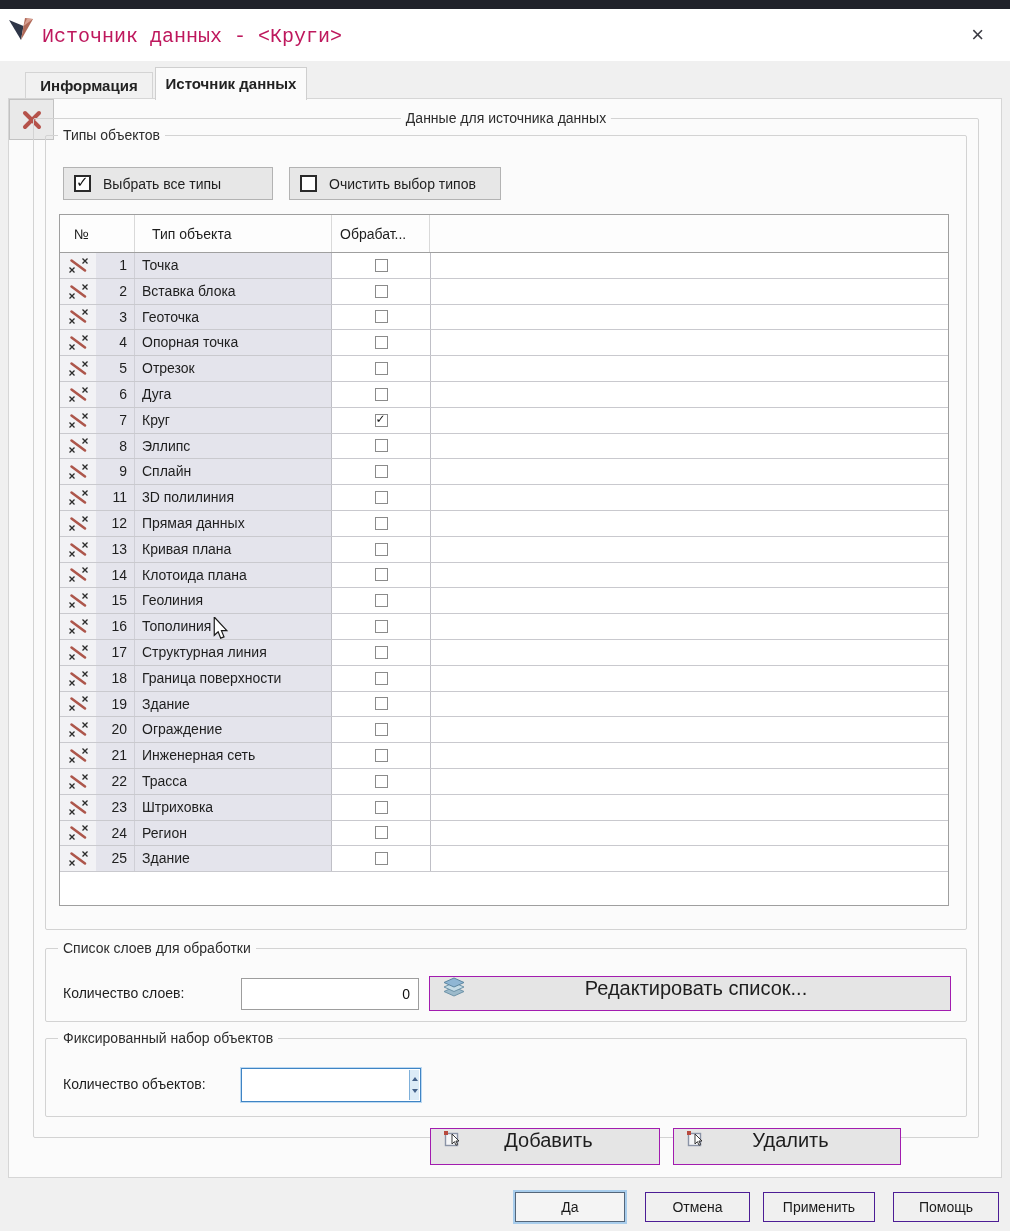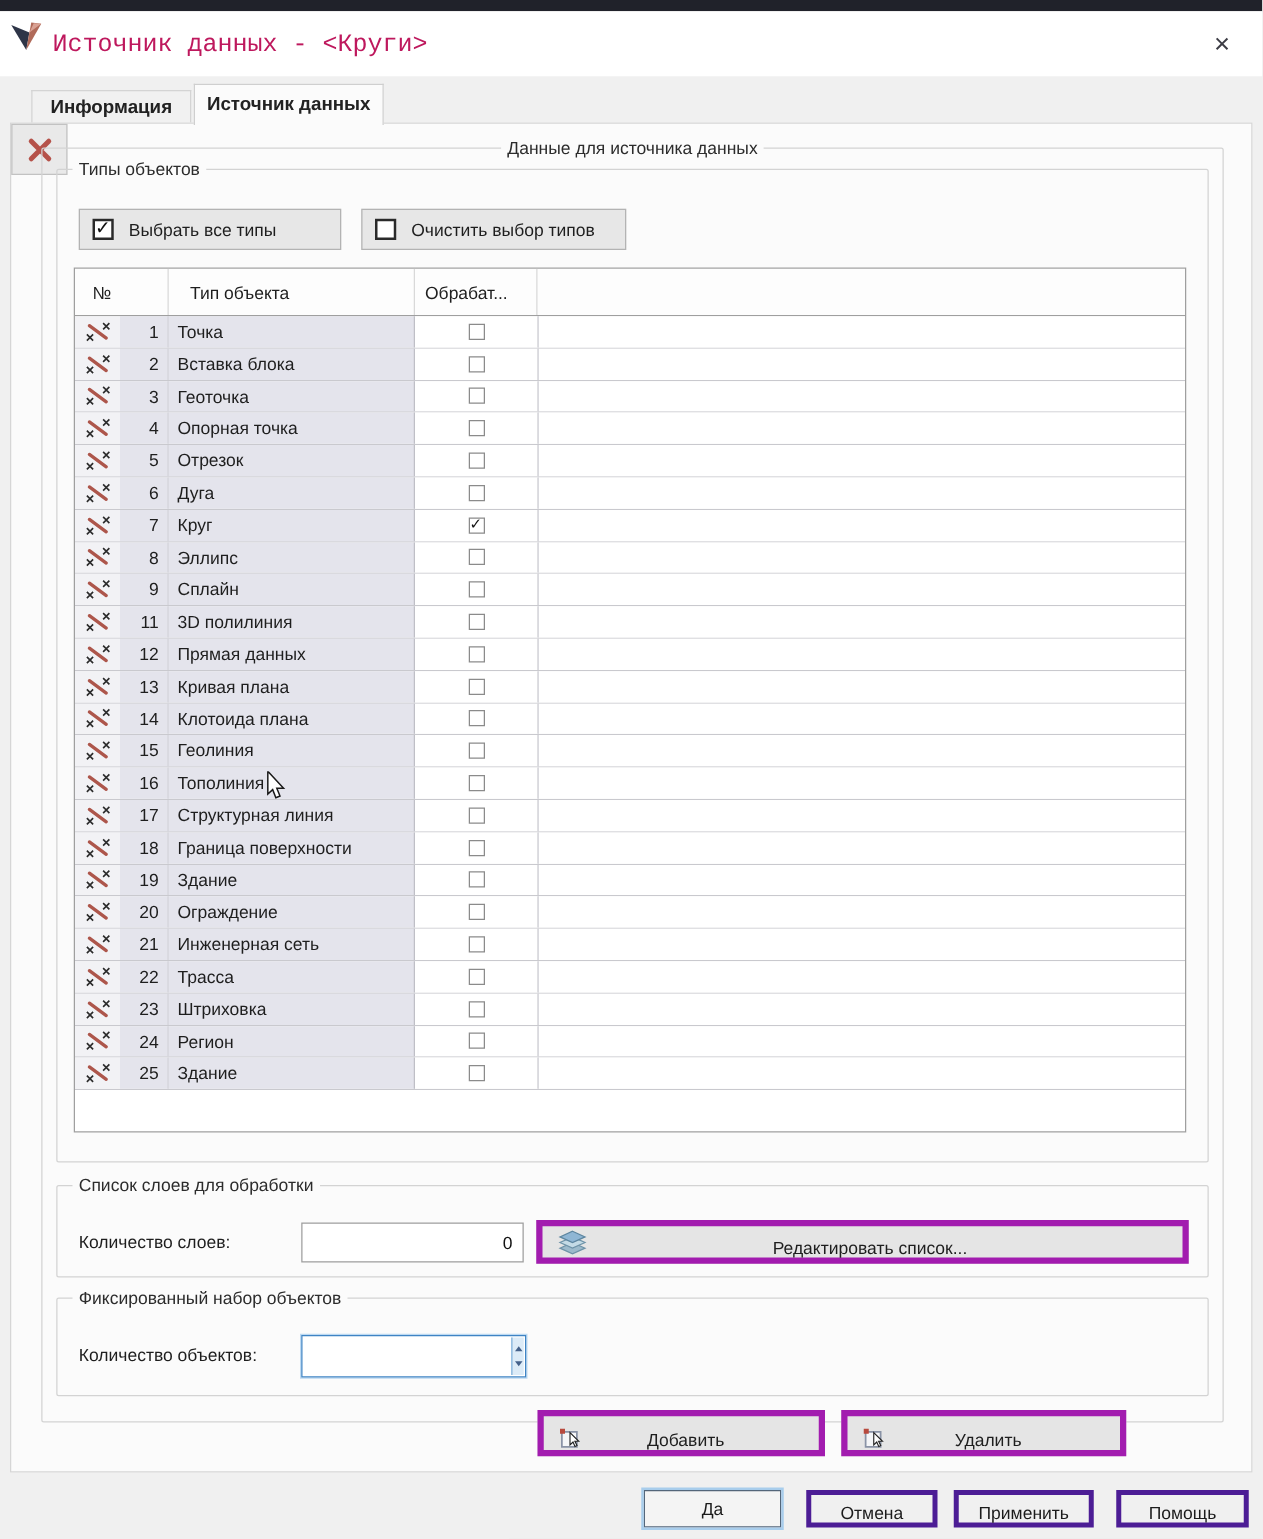--- a/index.html
+++ b/index.html
@@ -60,30 +60,30 @@
 
   
   .fld-label{position:absolute;font-size:14px;color:#1e1e1e;white-space:nowrap;}
   .inputbox{position:absolute;background:#fff;border:1px solid #9d9d9d;box-sizing:border-box;font-size:14px;color:#111;display:flex;align-items:center;justify-content:flex-end;padding-right:8px;}
   .inputbox.focused{border:1px solid #3f84c4;box-shadow:0 0 0 1px #bcd9f2;justify-content:flex-start;padding:0;}
   .spin{position:absolute;right:1px;top:1px;bottom:1px;width:9px;background:#dcebf7;border-left:1px solid #7fb0da;display:flex;flex-direction:column;align-items:center;justify-content:space-evenly;}
   .spin i{width:0;height:0;border-left:3px solid transparent;border-right:3px solid transparent;}
   .spin .up{border-bottom:4px solid #44618a;}
   .spin .dn{border-top:4px solid #44618a;}
 
-  .cmd-btn{position:absolute;background:#e5e5e5;border:5px solid #a21caf;box-sizing:border-box;display:flex;align-items:flex-end;font-size:14px;color:#1e1e1e;}
+  .cmd-btn{position:absolute;background:#e5e5e5;border:1px solid #a21caf;box-sizing:border-box;display:flex;align-items:flex-start;font-size:20px;color:#1e1e1e;}
   .cmd-btn .ic{margin-left:12px;display:flex;align-items:center;}
   .cmd-btn .lbl{flex:1;text-align:center;margin-right:24px;}
   .btn-edit{left:420px;top:877px;width:522px;height:35px;}
   .btn-add{left:421px;top:1029px;width:230px;height:37px;}
   .btn-del{left:664px;top:1029px;width:228px;height:37px;}
   .btn-redx{left:899px;top:1027px;width:45px;height:41px;background:#e9e9e9;border:1px solid #c2c2c2;box-sizing:border-box;display:flex;align-items:center;justify-content:center;}
 
   
-  .footer-btn{position:absolute;height:30px;background:#f0f0f0;border:4px solid #4c1d95;box-sizing:border-box;text-align:center;font-size:14px;color:#1b1b1b;line-height:28px;}
+  .footer-btn{position:absolute;height:30px;background:#f0f0f0;border:1px solid #4c1d95;box-sizing:border-box;text-align:center;font-size:14px;color:#1b1b1b;line-height:28px;}
   .fb-yes{left:515px;top:1192px;width:110px;border:1px solid #54667a;outline:2px solid #a8cdec;background:#f4f4f4;}
   .fb-cancel{left:645px;top:1192px;width:105px;}
   .fb-apply{left:763px;top:1192px;width:112px;}
   .fb-help{left:893px;top:1192px;width:106px;}
 
   .cursor{position:absolute;left:201px;top:518px;z-index:9;}
 </style>
 </head>
 <body>
 

